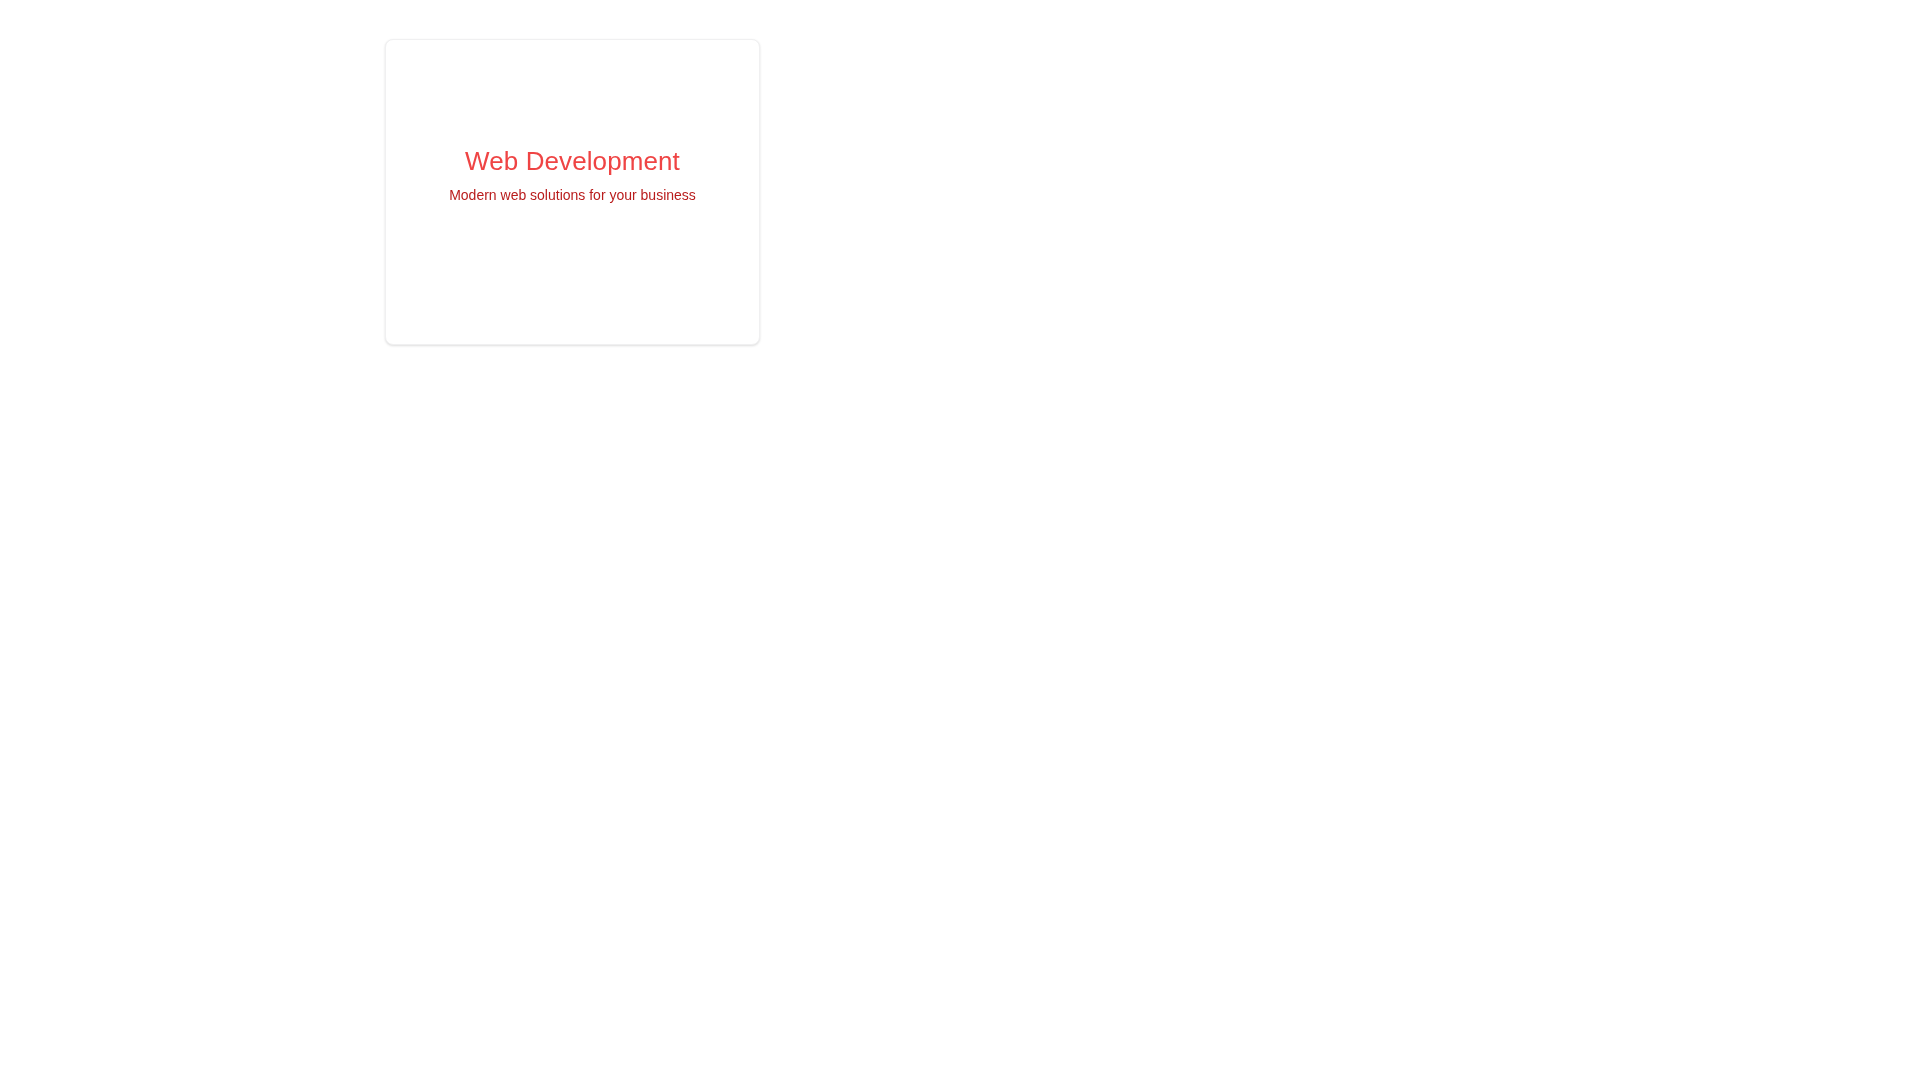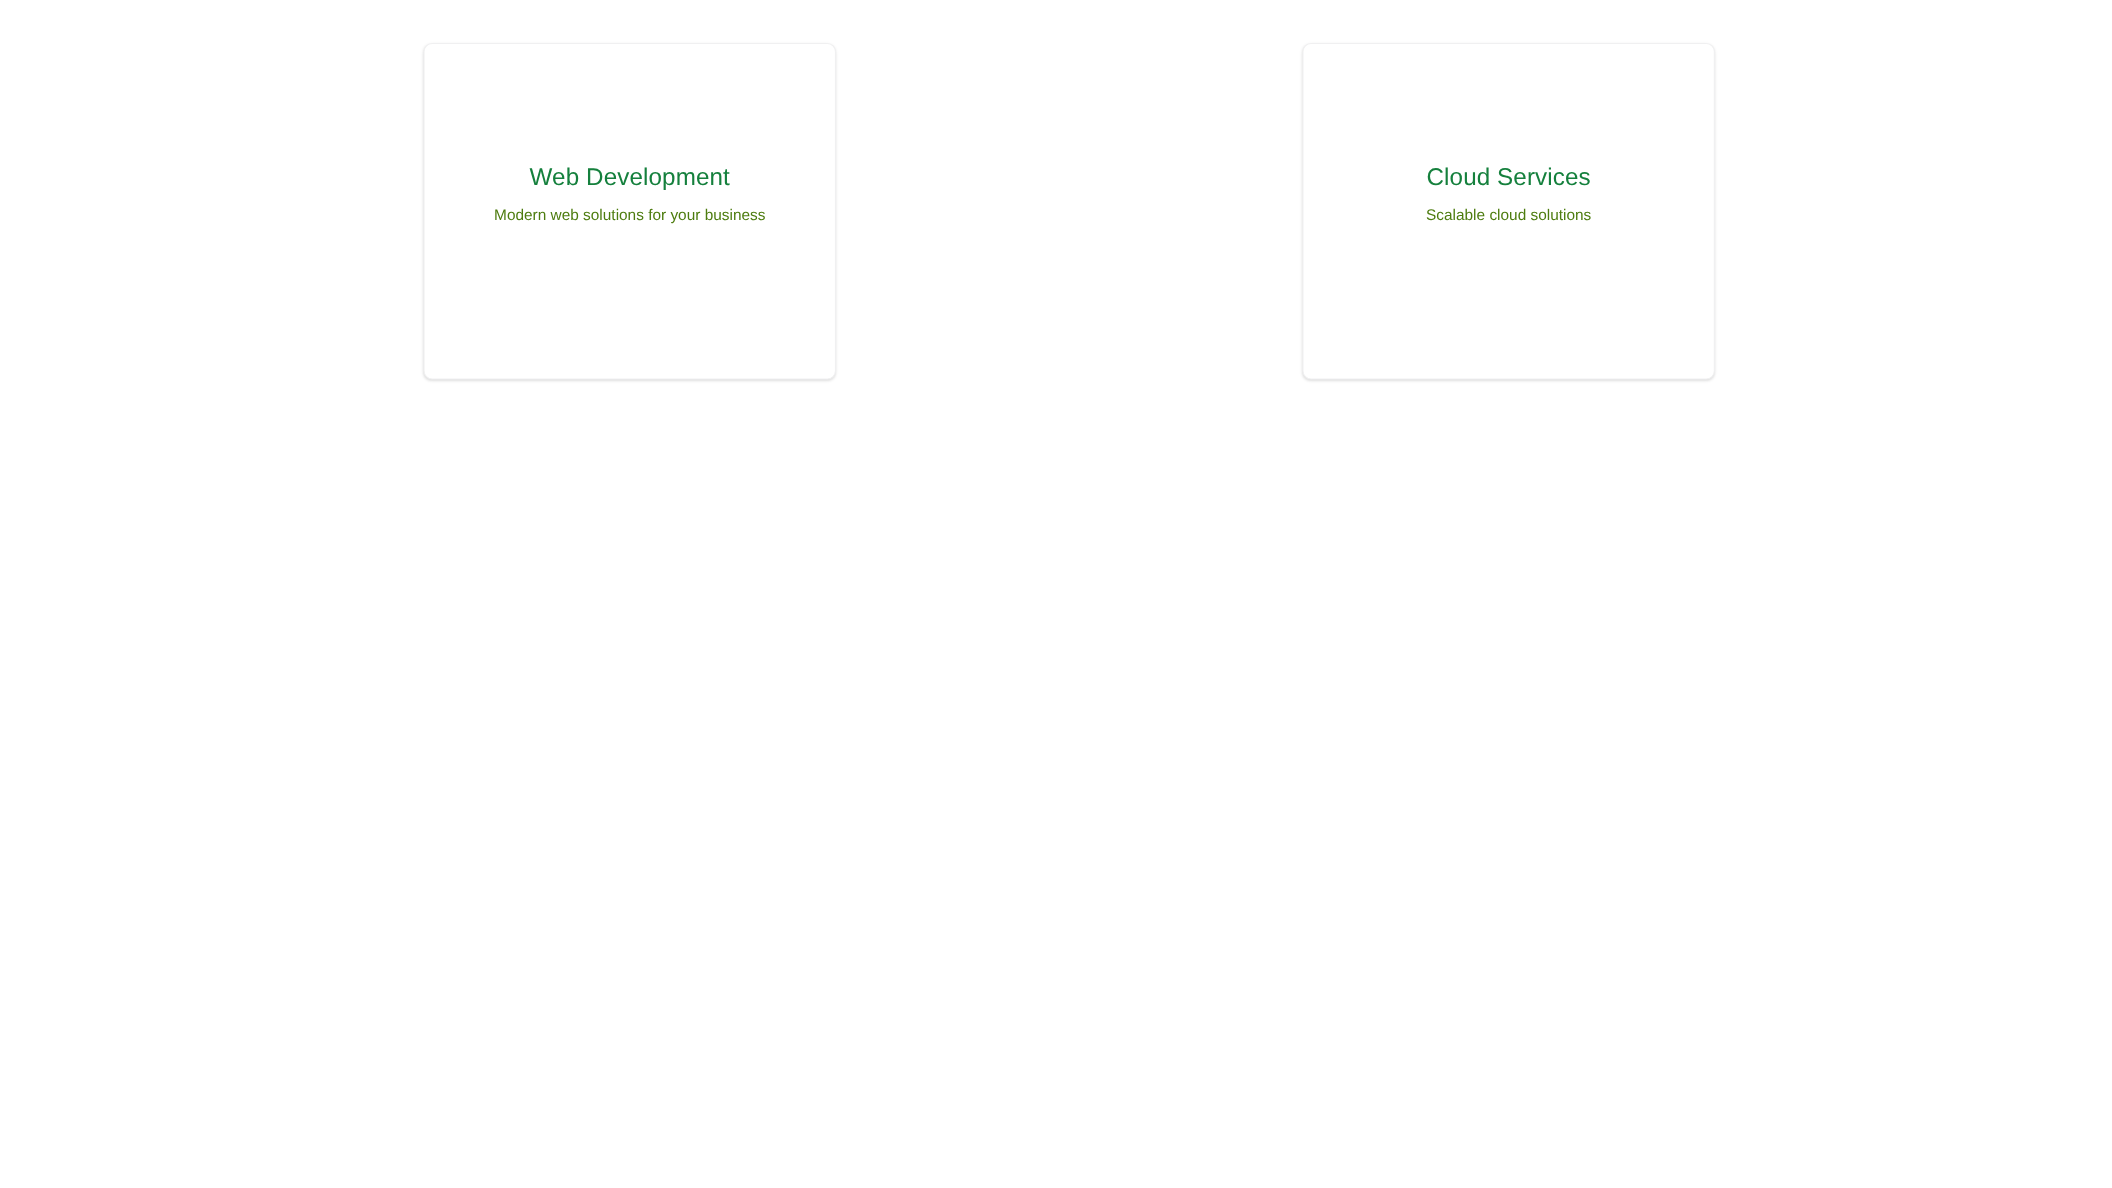--- a/index.html
+++ b/index.html
@@ -52,55 +52,49 @@
     position: absolute;
     left: 0;
     right: 0;
     top: 107px;
     text-align: center;
     padding: 0 14px;
   }
 
   .card-title {
     margin: 0;
-    font-size: 22px;
+    font-size: 26px;
     font-weight: 400;
     line-height: 28px;
-    color: #15803d;
+    color: #ef4444;
     letter-spacing: 0.1px;
     white-space: nowrap;
   }
 
   .card-subtitle {
     margin: 12px;
     margin-top: 10px;
     font-size: 14px;
     font-weight: 400;
     line-height: 20px;
-    color: #4d7c0f;
+    color: #b91c1c;
     white-space: nowrap;
   }
 </style>
 </head>
 <body>
 
 <div class="page">
 
   <div class="card-row">
 
     <div class="card">
       <div class="card-body">
         <h3 class="card-title">Web Development</h3>
         <p class="card-subtitle">Modern web solutions for your business</p>
       </div>
     </div>
 
 
-    <div class="card">
-      <div class="card-body">
-        <h3 class="card-title">Cloud Services</h3>
-        <p class="card-subtitle">Scalable cloud solutions</p>
-      </div>
-    </div>
 
   </div>
 
 </div>
 
 </body></html>

